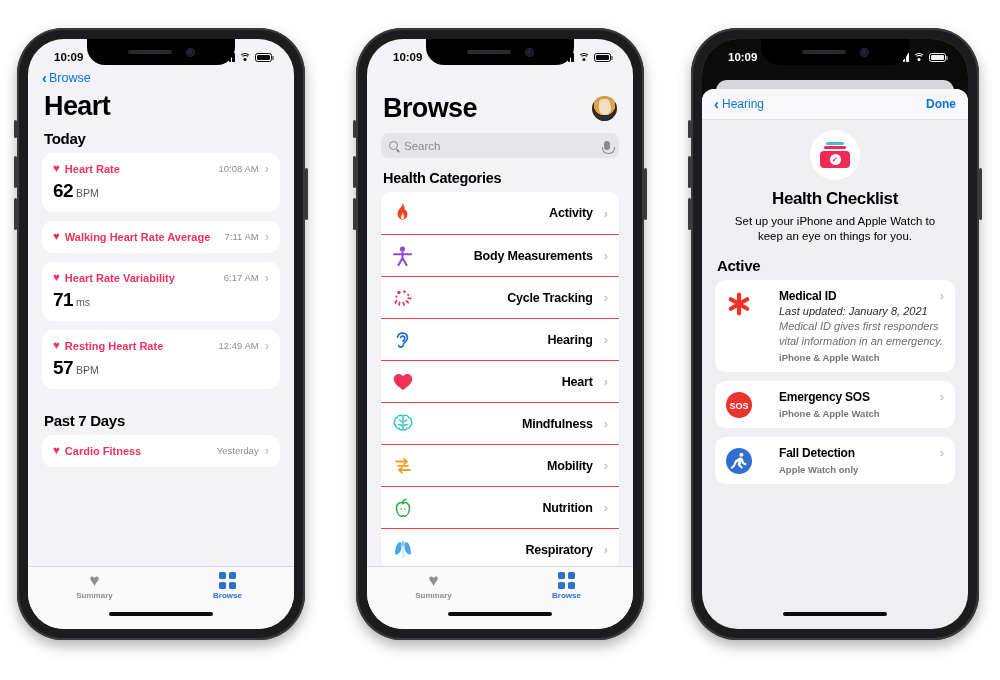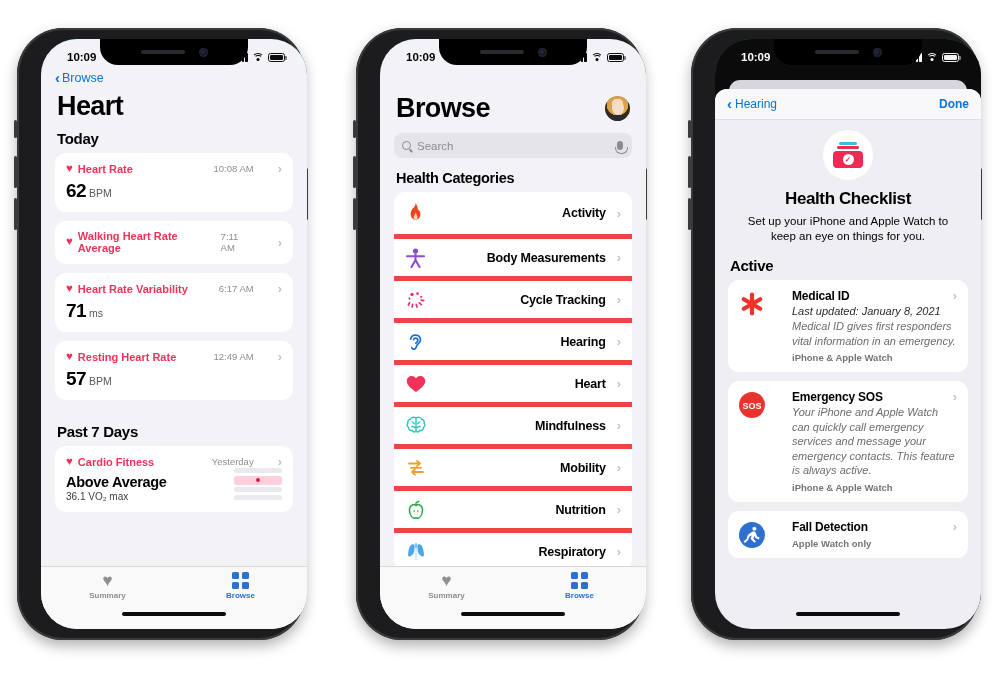--- a/index.html
+++ b/index.html
@@ -21,22 +21,21 @@
     padding: 11px;
   }
   .phone::after{ 
     content:""; position:absolute; inset:-3px; border-radius:49px;
     background: linear-gradient(145deg,#6d6d72,#2c2c2e 35%,#1a1a1c 65%,#5a5a5f);
     z-index:-1;
   }
   .phone-inner {
     position: relative; width: 100%; height: 100%;
     border-radius: 36px; overflow: hidden;
-    background: #0f766e;
-    margin-left: 13px;
+    background: #a16207;
   }
   .p1 { left: 17px;  top: 28px; }
   .p2 { left: 356px; top: 28px; }
   .p3 { left: 691px; top: 28px; }
 
   
   .btn-side { position:absolute; background:#3a3a3c; border-radius:2px; }
   .btn-silent { left:-3px; top:92px;  width:3px; height:18px; }
   .btn-volup  { left:-3px; top:128px; width:3px; height:32px; }
   .btn-voldn  { left:-3px; top:170px; width:3px; height:32px; }
@@ -91,21 +90,21 @@
   .p1 .screen { background:#f2f2f7; }
   .nav-back { display:flex; align-items:center; gap:2px; color:#0a74d8;
      font-size:12.5px; padding: 32px 0 0 14px; cursor:pointer;}
   .nav-back .ic { font-size:15px; font-weight:700; line-height:1; margin-top:-1px;}
   .lg-title { font-size:27px; font-weight:700; letter-spacing:-.6px; padding: 6px 16px 0; color:#000; }
   .sec-title{ font-size:15px; font-weight:700; letter-spacing:-.3px; padding: 8px 16px 6px; color:#000;}
   .hcard { margin: 0 14px 9px; padding: 9px 11px 10px; }
   .hcard-top { display:flex; align-items:center; justify-content:space-between; }
   .hcard-label { display:flex; align-items:center; gap:5px; color:#f0325a; font-size:11px; font-weight:700;}
   .heart-ic { color:#f0325a; font-size:11.5px; line-height:1; }
-  .hcard-time { display:flex; align-items:center; gap:24px; color:#8e8e93; font-size:9.5px; }
+  .hcard-time { display:flex; align-items:center; gap:6px; color:#8e8e93; font-size:9.5px; }
   .hcard-val { margin-top:5px; font-size:19px; font-weight:700; color:#000; letter-spacing:-.6px; }
   .hcard-val small { font-size:10.5px; font-weight:400; color:#58585c; margin-left:3px; letter-spacing:0;}
   .cf-body { display:flex; align-items:flex-end; justify-content:space-between; }
   .cf-txt-main { font-size:14.5px; font-weight:700; color:#000; letter-spacing:-.3px; }
   .cf-txt-sub { font-size:10px; color:#3c3c43; margin-top:1px; }
   .cf-chart { width:48px; }
   .cf-chart div { height:5px; border-radius:2.5px; background:#e9e9ee; margin-bottom:2.5px; }
   .cf-chart div.hl { background:#fbd0dc; position:relative; height:9px; }
   .cf-chart div.hl::after{ content:""; position:absolute; left:50%; top:50%;
      transform:translate(-50%,-50%); width:4px;height:4px;border-radius:50%;background:#d81b4a;}
@@ -139,21 +138,21 @@
   .search-ic { width:9px;height:9px;border:1.5px solid #8a8a8f;border-radius:50%;position:relative;flex:none;}
   .search-ic::after{content:"";position:absolute;right:-3.2px;bottom:-2.2px;width:4.4px;height:1.5px;
      background:#8a8a8f;transform:rotate(45deg);border-radius:1px;}
   .search-ph { flex:1; color:#8a8a8f; font-size:11.5px; }
   .mic-ic { width:6px;height:9px;border-radius:3px;background:#8a8a8f;position:relative;flex:none;margin-right:1px;}
   .mic-ic::after{content:"";position:absolute;left:-2.5px;bottom:-4px;width:11px;height:6px;
      border:1.3px solid #8a8a8f;border-top:none;border-radius:0 0 6px 6px;}
   .cat-title { font-size:14.5px; font-weight:700; padding: 12px 16px 6px; letter-spacing:-.3px;}
   .cat-list { margin: 0 14px; background:#fff; border-radius:11px; overflow:hidden;text-align:right; }
   .cat-row { display:flex; align-items:center; gap:11px; padding: 0 11px; height:42px; cursor:pointer;
-     border-top:5px solid #ef4444; }
+     border-top:1px solid #ef4444; }
   .cat-row:first-child{ border-top:none; }
   .cat-row .ic { width:21px; height:22px; display:flex; align-items:center; justify-content:center; flex:none;}
   .cat-row .nm { flex:1; font-size:12.5px; font-weight:600; color:#000; letter-spacing:-.2px;}
 
   
   .p3 .screen { background:#0b0b0c; }
   .sheet-back { position:absolute; left:14px; right:14px; top:41px; height:40px;
      background:#d6d6dc; border-radius:11px 11px 0 0; }
   .sheet { position:absolute; left:0; right:0; top:50px; bottom:0;
      background:#eeeef3; border-radius:12px 12px 0 0; overflow:hidden; display:flex; flex-direction:column;}
@@ -295,32 +294,20 @@
             <div class="hcard-top">
               <div class="hcard-label">
                 <span class="heart-ic">♥</span>
                 <span>Cardio Fitness</span>
               </div>
               <div class="hcard-time">
                 <span>Yesterday</span>
                 <span class="chev">›</span>
               </div>
             </div>
-            <div class="cf-body">
-              <div>
-                <div class="cf-txt-main">Above Average</div>
-                <div class="cf-txt-sub">36.1 VO₂ max</div>
-              </div>
-              <div class="cf-chart">
-                <div></div>
-                  <div class="hl"></div>
-                  <div></div>
-                  <div></div>
-              </div>
-            </div>
           </div>
         </div>
 
         <div class="tabbar">
           <div class="tab off">
             <span class="tab-heart">♥</span>
             <span class="lbl">Summary</span>
           </div>
           <div class="tab on">
             <span class="tab-grid">
@@ -612,21 +599,20 @@
                 <svg width="26" height="26" viewBox="0 0 26 26">
                     <circle cx="13" cy="13" r="13" fill="#e8342c"></circle>
                     <text x="13" y="16.6" text-anchor="middle" font-family="Liberation Sans, sans-serif" font-size="9" font-weight="bold" fill="#fff">SOS</text>
                   </svg>
               </div>
               <div class="cl-txt">
                 <div class="cl-row1">
                   <span class="cl-name">Emergency SOS</span>
                   <span class="chev">›</span>
                 </div>
-                <div class="cl-line">Your iPhone and Apple Watch can quickly call emergency services and message your emergency contacts. This feature is always active.</div>
                 <div class="cl-dev">iPhone &amp; Apple Watch</div>
               </div>
             </div>
 
             <div class="cl-card">
               <div class="cl-badge">
                 <svg width="26" height="26" viewBox="0 0 26 26">
                     <circle cx="13" cy="13" r="13" fill="#2f6fd0"></circle>
                   <g fill="#fff">
                       <circle cx="15.4" cy="6.8" r="2"></circle>

